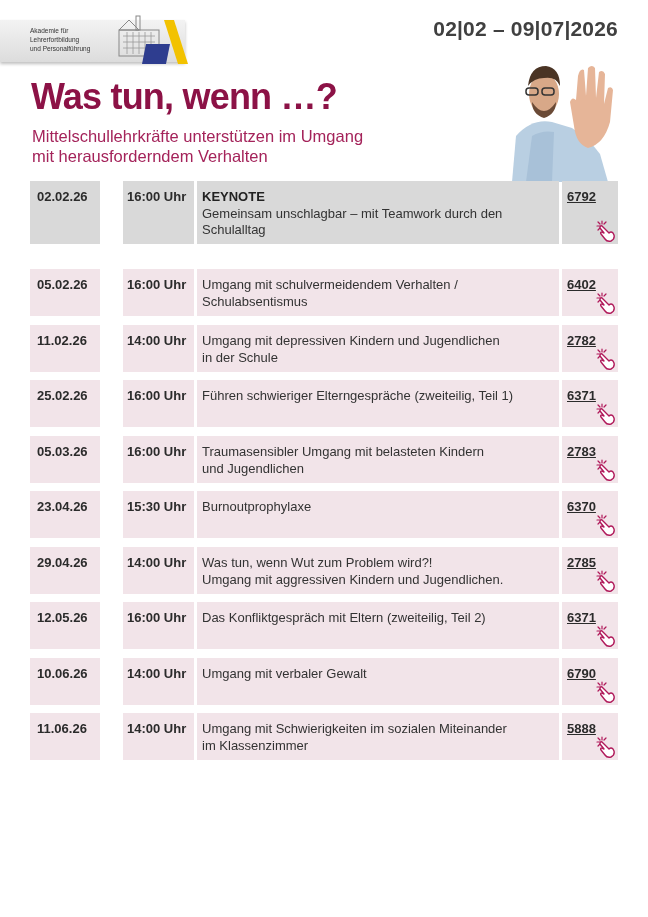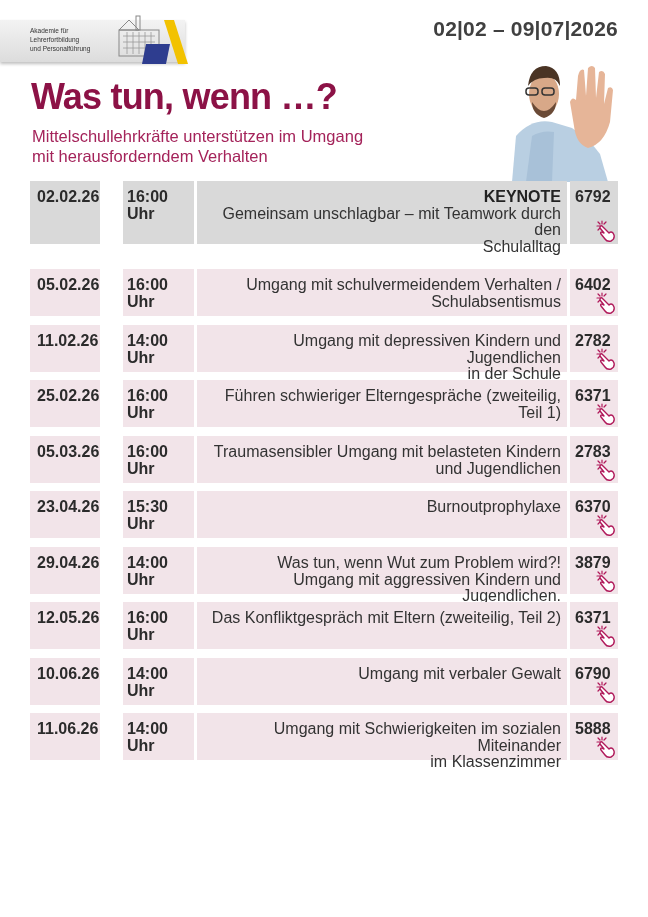--- a/index.html
+++ b/index.html
@@ -15,26 +15,26 @@
   .logo-a { position: absolute; left: 138px; top: 6px; width: 50px; height: 48px; }
 
   .date-range { position: absolute; right: 30px; top: 17px; font-size: 21px; font-weight: bold; color: #404040; letter-spacing: 0.2px; }
 
   .title { position: absolute; left: 31px; top: 76px; font-size: 36px; font-weight: bold; color: #8c1246; letter-spacing: -0.8px; }
   .subtitle { position: absolute; left: 32px; top: 126px; font-size: 16.5px; line-height: 20px; color: #a4235a; }
 
   .photo { position: absolute; left: 512px; top: 56px; width: 110px; height: 126px; }
 
   .row { position: absolute; left: 30px; width: 588px; display: flex; gap: 3px; }
-  .cell { background: #f2e4e9; padding: 8px 6px 0 6px; font-size: 16px; line-height: 16.5px; }
+  .cell { background: #f2e4e9; padding: 8px 6px 0 6px; font-size: 13px; line-height: 16.5px; }
   .row.keynote .cell { background: #d9d9d9; }
   .c-date { width: 70px; font-weight: bold; padding-left: 7px; }
   .c-time { width: 71px; font-weight: bold; padding-left: 4px; margin-left: 20px; }
-  .c-title { flex: 1; color: #333; padding-left: 5px; text-align: right; }
-  .c-code { width: 48px; font-weight: bold; position: relative; padding-left: 5px; }
+  .c-title { flex: 1; color: #333; padding-left: 5px; }
+  .c-code { width: 56px; font-weight: bold; position: relative; padding-left: 5px; text-decoration: underline; }
   .kicker { font-weight: bold; display: block; color: #222; }
   .click-icon { position: absolute; right: 2px; bottom: 2px; width: 20px; height: 22px; }
 </style>
 </head>
 <body>
 
 <div class="logo">
   <div class="logo-band"></div>
   <div class="logo-text">
     <div>Akademie für</div>
@@ -172,21 +172,21 @@
       </svg></div>
 </div>
 
 <div class="row" style="top:547px; height:47px;">
   <div class="cell c-date">29.04.26</div>
   <div class="cell c-time">14:00 Uhr</div>
   <div class="cell c-title">
       <div>Was tun, wenn Wut zum Problem wird?!</div>
       <div>Umgang mit aggressiven Kindern und Jugendlichen.</div>
     </div>
-  <div class="cell c-code"><span>3879</span><svg class="click-icon" viewBox="0 0 20 22">
+  <div class="cell c-code"><span>2785</span><svg class="click-icon" viewBox="0 0 20 22">
         <use href="#hand"></use>
       </svg></div>
 </div>
 
 <div class="row" style="top:602px; height:47px;">
   <div class="cell c-date">12.05.26</div>
   <div class="cell c-time">16:00 Uhr</div>
   <div class="cell c-title">
       <div>Das Konfliktgespräch mit Eltern (zweiteilig, Teil 2)</div>
       <div></div>

